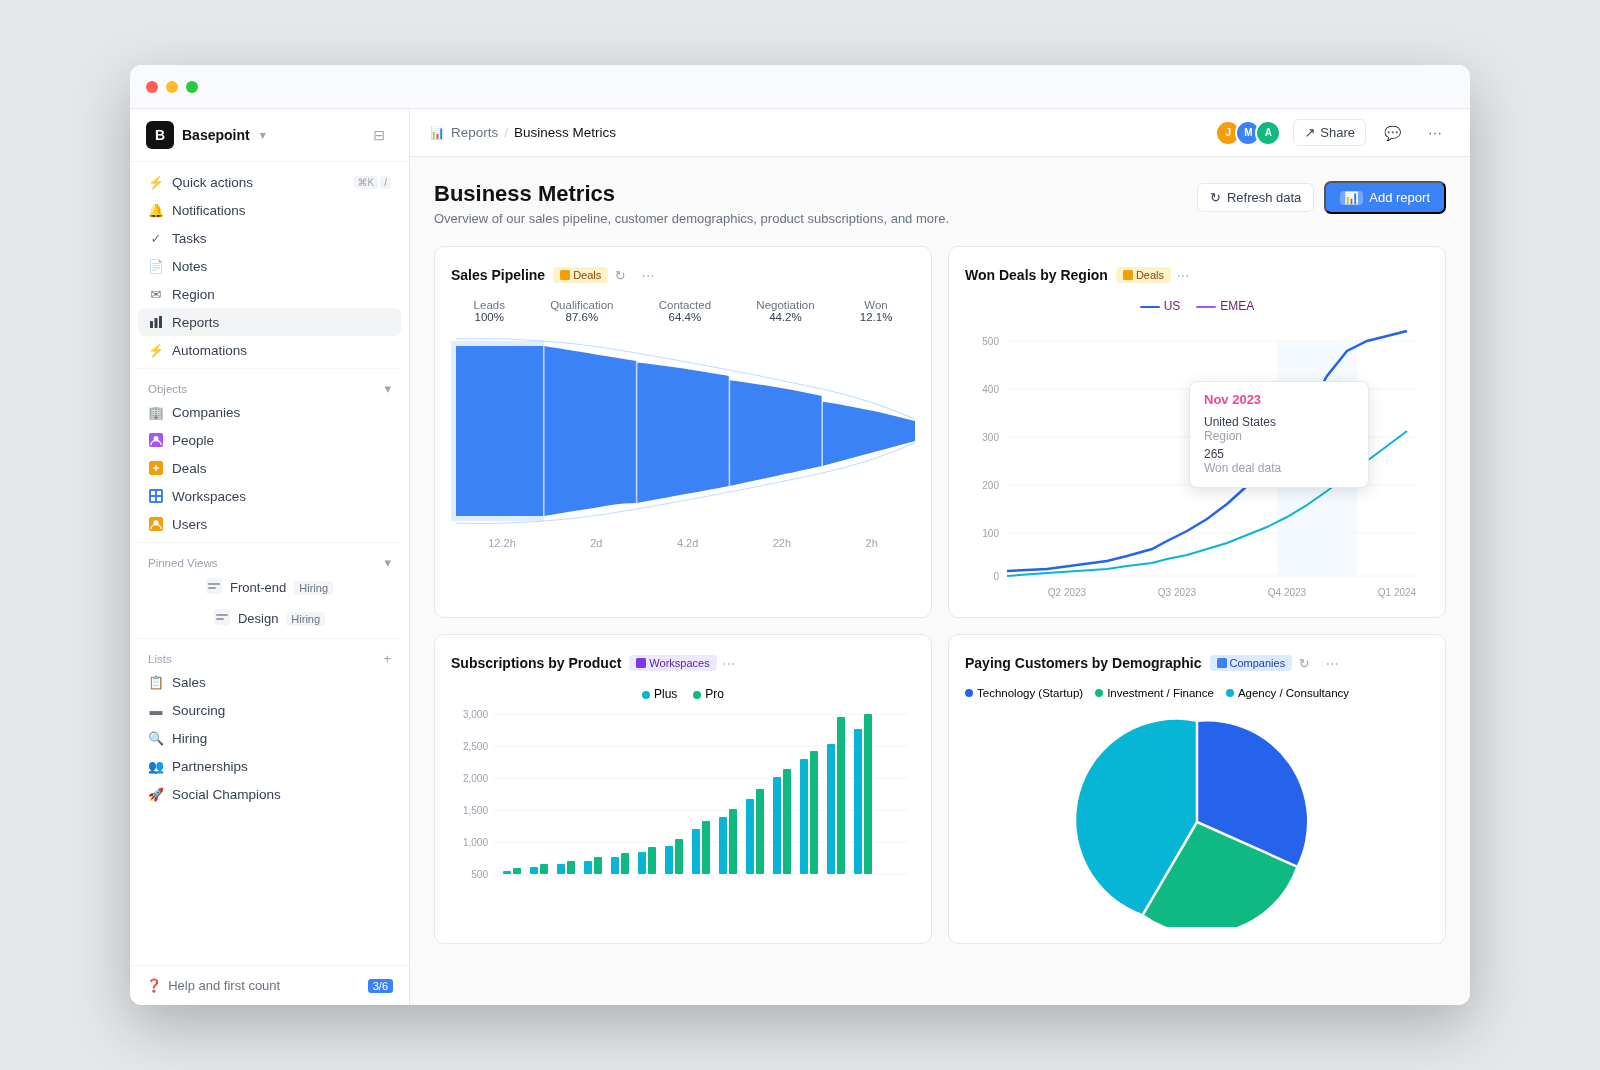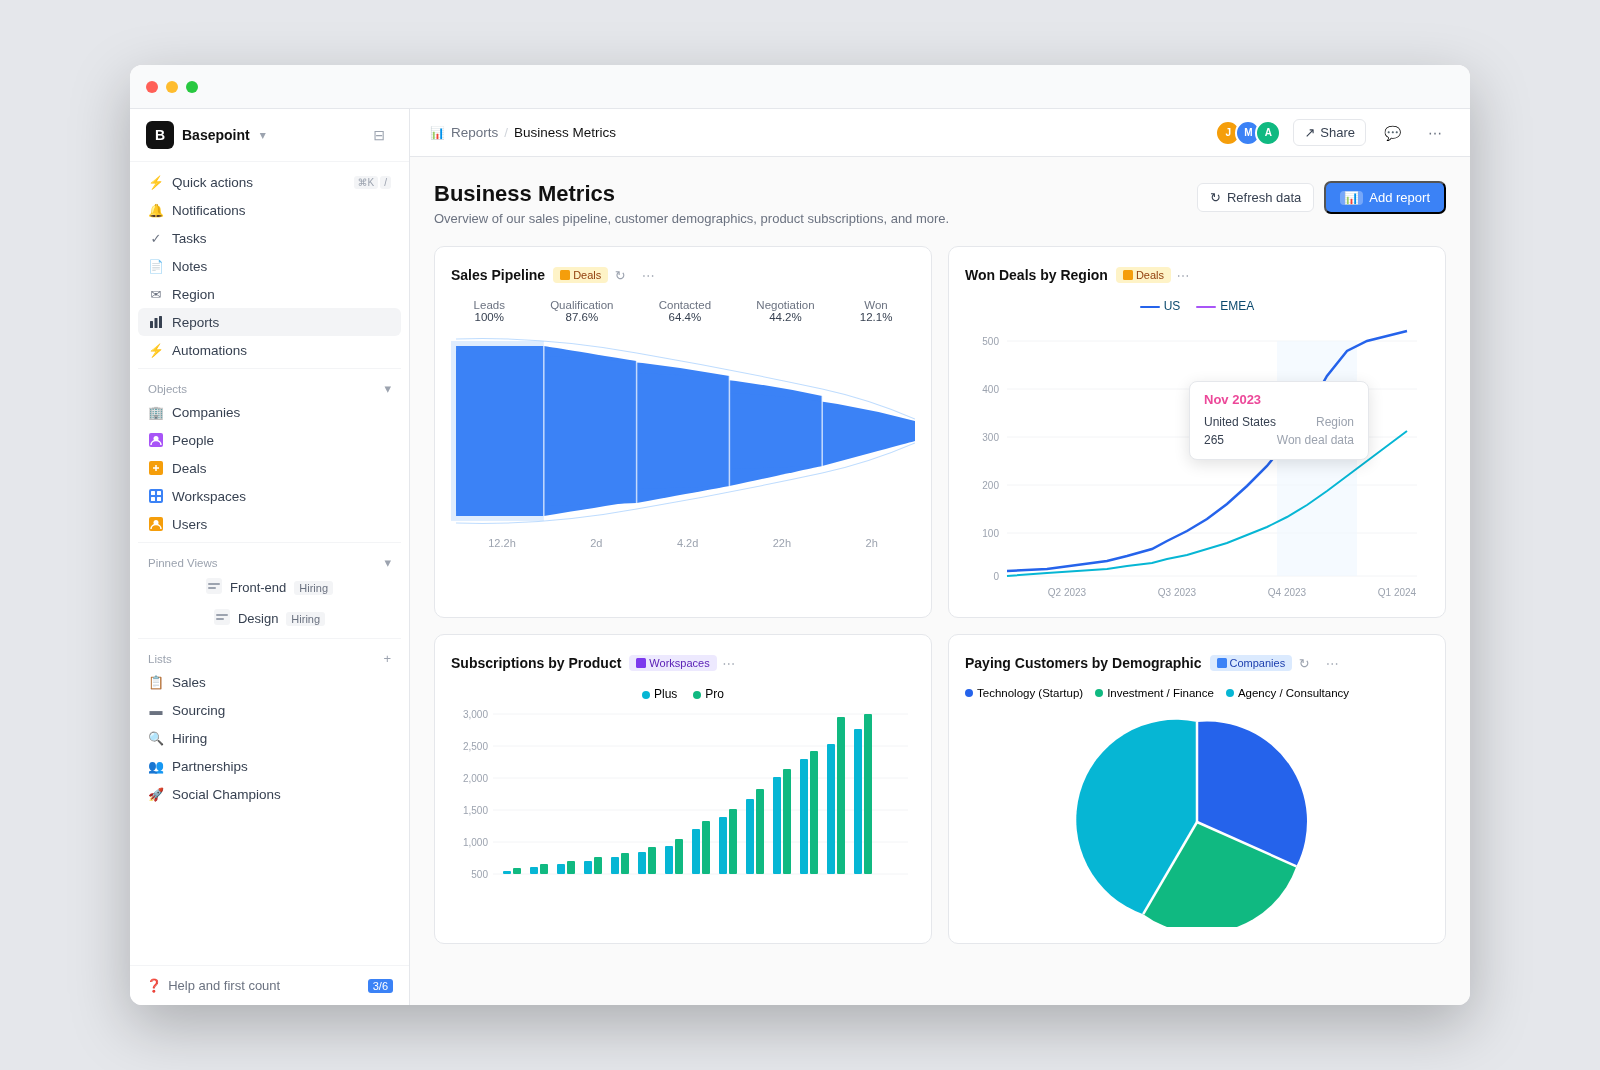--- a/index.html
+++ b/index.html
@@ -66,28 +66,28 @@
     .chart-icon-btn { width: 24px; height: 24px; display: flex; align-items: center; justify-content: center; border-radius: 4px; cursor: pointer; color: #9ca3af; font-size: 13px; }
     
     .funnel-labels { display: flex; justify-content: space-around; margin-bottom: 8px; }
     .funnel-label { text-align: center; font-size: 11.5px; }
     .funnel-label-title { color: #6b7280; }
     .funnel-label-pct { color: #374151; font-weight: 500; }
     .funnel-container { position: relative; height: 200px; display: flex; align-items: center; justify-content: center; }
     .funnel-svg { width: 100%; height: 200px; }
     .funnel-times { display: flex; justify-content: space-around; margin-top: 6px; font-size: 11px; color: #9ca3af; }
     
-    .line-chart-legend { display: flex; gap: 16px; font-size: 12px; color: #0c4a6e; margin-bottom: 8px; justify-content: center; }
+    .line-chart-legend { display: flex; gap: 16px; font-size: 12px; color: #701a75; margin-bottom: 8px; justify-content: center; }
     .legend-dot { width: 20px; height: 2px; border-radius: 1px; display: inline-block; margin-right: 4px; vertical-align: middle; }
     .line-chart-area { position: relative; height: 280px; }
     .line-chart-svg { width: 100%; height: 280px; }
     
     .tooltip-box { position: absolute; background: #fff; border: 1px solid #e5e7eb; border-radius: 8px; padding: 10px 14px; box-shadow: 0 4px 16px rgba(0,0,0,0.12); font-size: 12px; top: 60px; right: 60px; min-width: 180px; }
     .tooltip-title { font-weight: 600; color: #ec4899; margin-bottom: 6px; font-size: 13px; }
-    .tooltip-row { display: flex; justify-content: space-between; gap: 0; color: #374151; padding: 2px 0; }
+    .tooltip-row { display: flex; justify-content: space-between; gap: 0; color: #374151; padding: 2px 0; flex-direction: column; }
     .tooltip-val { font-weight: 500; }
     
     .bar-chart-legend { display: flex; gap: 16px; font-size: 12px; margin-bottom: 8px; justify-content: center; }
     .bar-chart-area { position: relative; height: 200px; }
     .bar-chart-svg { width: 100%; height: 200px; }
     
     .pie-legend { display: flex; gap: 12px; font-size: 11.5px; margin-bottom: 8px; flex-wrap: wrap; }
     .pie-legend-item { display: flex; align-items: center; gap: 4px; }
     .pie-dot { width: 8px; height: 8px; border-radius: 50%; }
     .pie-area { display: flex; justify-content: center; align-items: center; height: 220px; }

